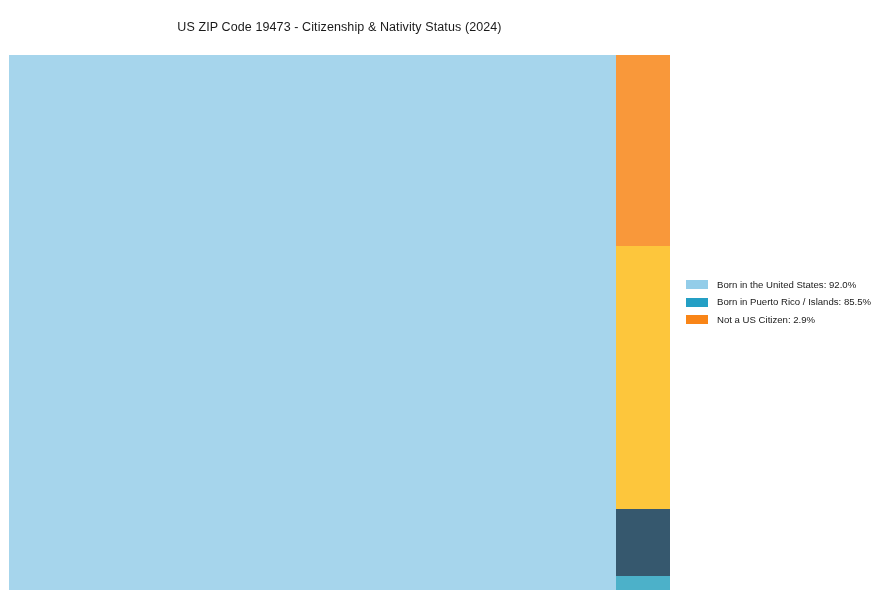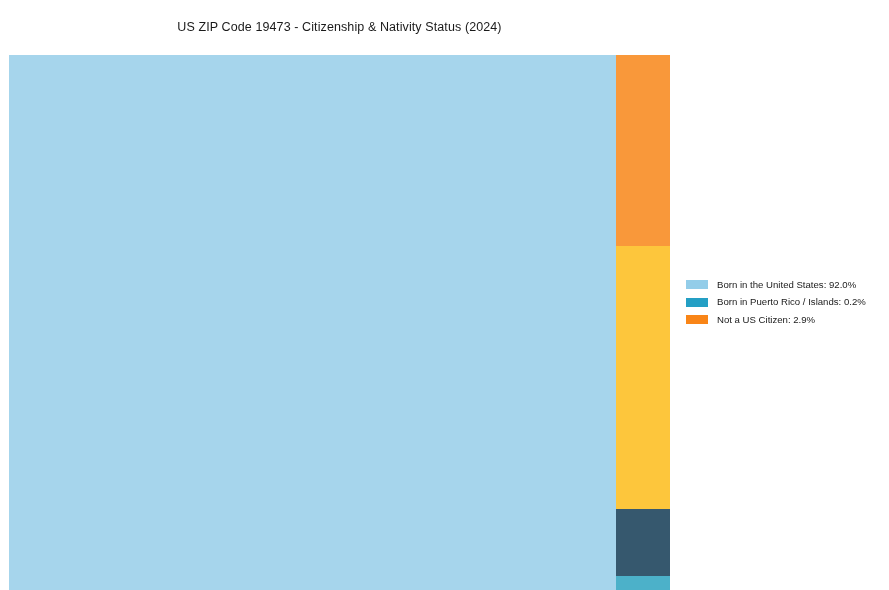--- a/index.html
+++ b/index.html
@@ -131,21 +131,21 @@
 
   <div id="chart-legend">
 
     <div class="legend-row">
       <span class="legend-swatch" style="background: rgb(147, 205, 233);"></span>
       <span class="legend-label">Born in the United States: 92.0%</span>
     </div>
 
     <div class="legend-row">
       <span class="legend-swatch" style="background: rgb(36, 159, 196);"></span>
-      <span class="legend-label">Born in Puerto Rico / Islands: 0.2%</span>
+      <span class="legend-label">Born in Puerto Rico / Islands: 85.5%</span>
     </div>
 
 
 
     <div class="legend-row">
       <span class="legend-swatch" style="background: rgb(249, 133, 23);"></span>
       <span class="legend-label">Not a US Citizen: 2.9%</span>
     </div>
 
   </div>

